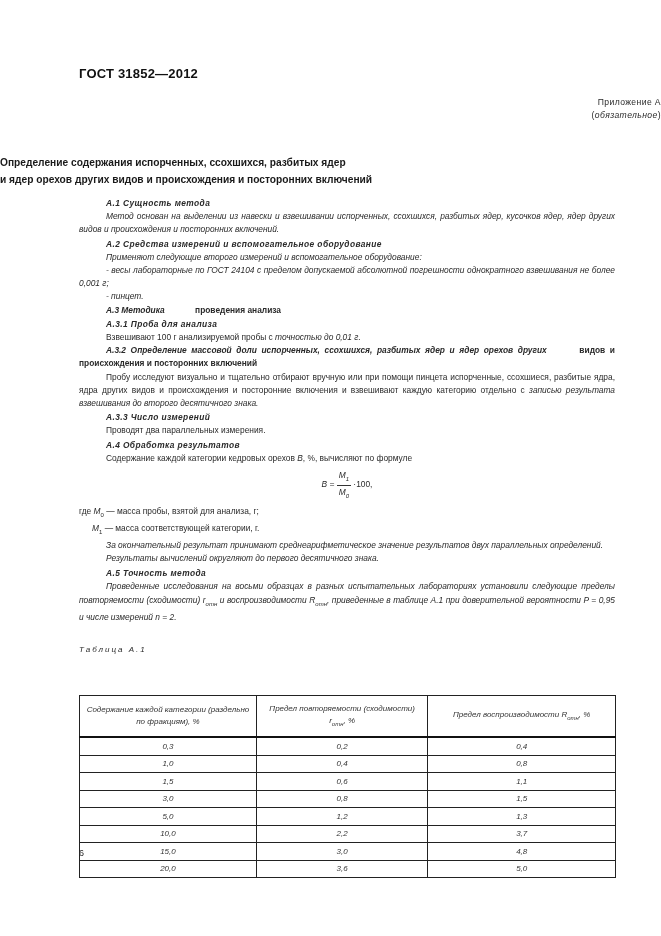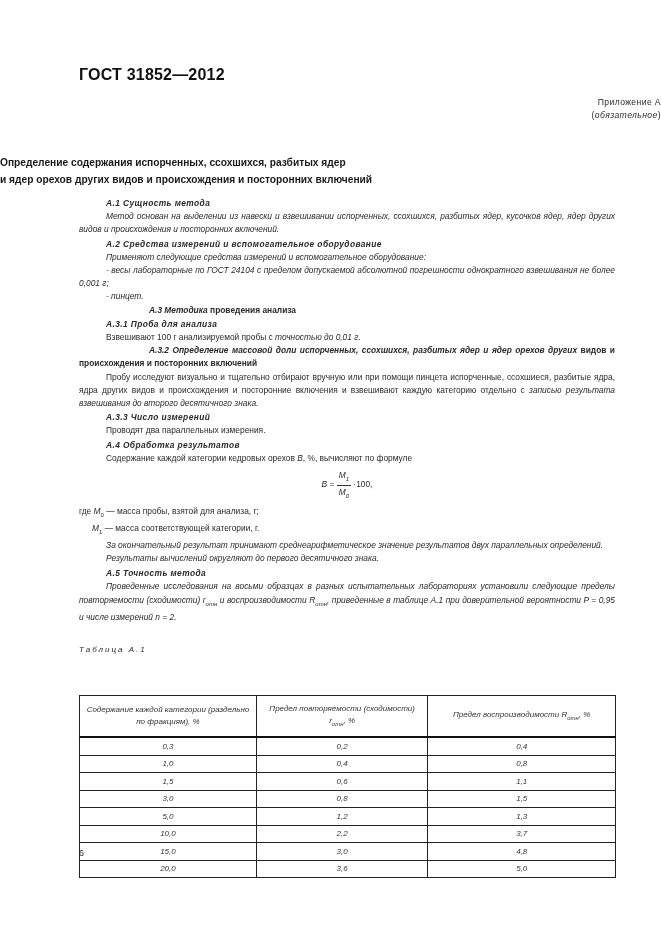--- a/index.html
+++ b/index.html
@@ -1,29 +1,29 @@
 <!DOCTYPE html>
 <html><head>
 <meta charset="utf-8">
 <style>
   html, body { margin: 0; padding: 0; background: #ffffff; }
   body { width: 661px; height: 936px; position: relative; overflow: hidden;
          font-family: "Liberation Sans", sans-serif; color: #2a2a2a; font-size: 8.4px; }
   .abs { position: absolute; }
-  .hdr { left: 79px; top: 66px; font-weight: bold; font-size: 16px; color: #111; letter-spacing: 0.2px; }
+  .hdr { left: 79px; top: 66px; font-weight: bold; font-size: 13px; color: #111; letter-spacing: 0.2px; }
   .app-title { left: 0; width: 661px; top: 96px; text-align: right; font-size: 8.6px; line-height: 13px; letter-spacing: 0.4px; }
   .app-title .sub i { font-style: italic; }
   .doc-title { left: 0; width: 661px; top: 154px; text-align: left; font-weight: bold; font-size: 10.2px; line-height: 17px; color: #1a1a1a; }
   .content { left: 79px; width: 536px; top: 196px; line-height: 13.2px; }
   .p { margin: 0; text-align: justify; }
   .ind { text-indent: 27px; }
   .h { font-weight: bold; font-style: italic; letter-spacing: 0.4px; margin-top: 1px; }
   .it { font-style: italic; }
-  .bi { font-weight: bold; font-style: italic; margin-left: 43px; }
-  .b { font-weight: bold; }
+  .bi { font-weight: bold; font-style: italic; }
+  .b { font-weight: bold; padding-left: 28px; }
   .formula { text-align: center; margin: 4px 0 6px 0; height: 30px; position: relative; }
   .frac { display: inline-block; vertical-align: middle; text-align: center; font-style: italic; }
   .frac .num { display: block; border-bottom: 1px solid #333; padding: 0 2px; line-height: 12px; }
   .frac .den { display: block; line-height: 12px; }
   sub { font-size: 6px; }
   .tcap { left: 79px; top: 645px; font-style: italic; letter-spacing: 2px; font-size: 8px; }
   table { position: absolute; left: 79px; top: 663px; width: 537px; border-collapse: collapse; margin-top: 32px; }
   td, th { border: 1px solid #222; font-style: italic; font-weight: normal; text-align: center; font-size: 8px; color: #333; }
   th { height: 40px; line-height: 12px; padding: 0 6px; border-bottom: 2px solid #111; }
   td { height: 16.5px; padding: 0; }
@@ -42,21 +42,21 @@
 <div class="abs doc-title">
   <div>Определение содержания испорченных, ссохшихся, разбитых ядер</div>
   <div>и ядер орехов других видов и происхождения и посторонних включений</div>
 </div>
 
 <div class="abs content">
   <p class="p ind h">А.1  Сущность метода</p>
   <p class="p ind it">Метод основан на выделении из навески и взвешивании испорченных, ссохшихся, разбитых ядер, кусочков ядер, ядер других видов и происхождения и посторонних включений.</p>
 
   <p class="p ind h">А.2  Средства измерений и вспомогательное оборудование</p>
-  <p class="p ind it">Применяют следующие средства измерений и вспомогательное оборудование:</p>
+  <p class="p ind it">Применяют следующие второго измерений и вспомогательное оборудование:</p>
   <p class="p ind it">- весы лабораторные по ГОСТ 24104 с пределом допускаемой абсолютной погрешности однократного взвешивания не более 0,001 г;</p>
   <p class="p ind it">- пинцет.</p>
 
   <p class="p ind"><span class="bi">А.3  Методика</span><span class="b"> проведения анализа</span></p>
 
   <p class="p ind h">А.3.1  Проба для анализа</p>
   <p class="p ind"><span>Взвешивают 100 г анализируемой пробы с </span><span class="it">точностью до 0,01 г.</span></p>
 
   <p class="p ind"><span class="bi">А.3.2  Определение массовой доли испорченных, ссохшихся, разбитых ядер и ядер орехов других</span> <span class="b">видов и происхождения и посторонних включений</span></p>
   <p class="p ind"><span>Пробу исследуют визуально и тщательно отбирают вручную или при помощи пинцета испорченные, ссохшиеся, разбитые ядра, ядра других видов и происхождения и посторонние включения и взвешивают каждую категорию отдельно с </span><span class="it">записью результата взвешивания до второго десятичного знака.</span></p>

